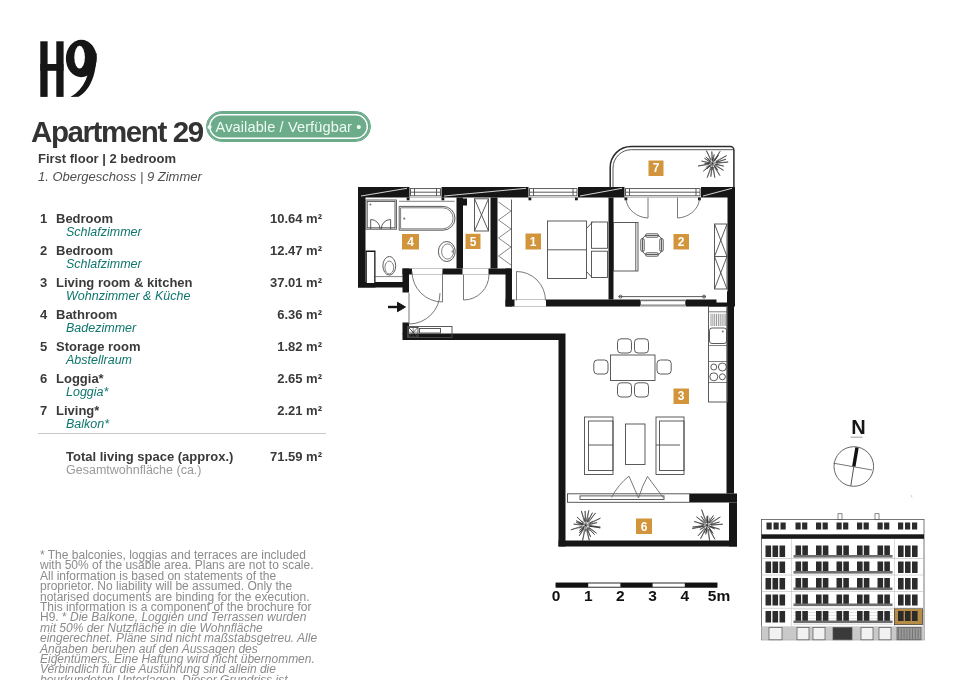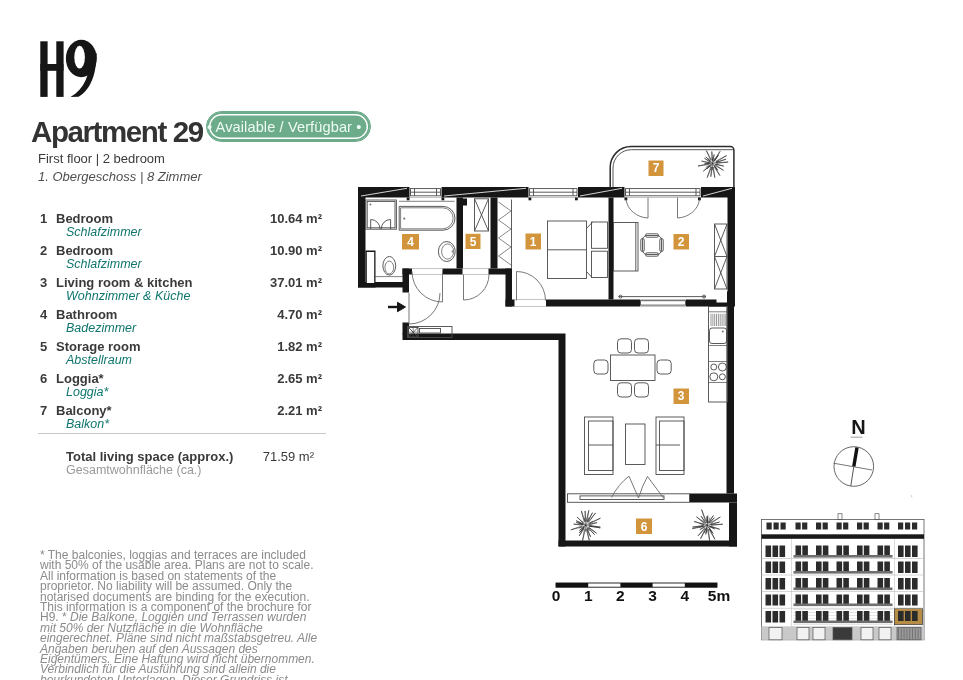--- a/index.html
+++ b/index.html
@@ -3,65 +3,65 @@
 <style>
 html,body{margin:0;padding:0;background:#fff;width:963px;height:680px;overflow:hidden;}
 *{box-sizing:border-box;}
 body{font-family:"Liberation Sans", sans-serif;position:relative;}
 .abs{position:absolute;}
 #title{left:31px;top:114.5px;font-size:29.5px;font-weight:bold;color:#333;letter-spacing:-1.4px;}
 #badge{left:206px;top:111px;width:165px;height:31px;background:#6dac8b;border-radius:16px;
   box-shadow:inset 0 0 0 2px #6dac8b, inset 0 0 0 3.5px #fff;
   border:1.5px solid #6dac8b;display:flex;align-items:center;justify-content:flex-start;}
 #badge span{color:#eefbf2;font-size:14.6px;font-weight:500;letter-spacing:0.1px;white-space:nowrap;}
-#sub1{left:38px;top:151px;font-size:13px;font-weight:normal;color:#3a3a3a;}
+#sub1{left:38px;top:151px;font-size:13px;font-weight:bold;color:#3a3a3a;}
 #sub2{left:38px;top:169px;font-size:13px;font-style:italic;color:#4f4f4f;}
 .num{position:absolute;left:40px;font-size:13px;font-weight:bold;color:#3a3a3a;}
 .nm{position:absolute;left:56px;font-size:13px;font-weight:bold;color:#3a3a3a;}
 .de{position:absolute;left:66px;font-size:12.5px;font-style:italic;color:#0f766e;}
 .ar{position:absolute;left:200px;width:122px;text-align:right;font-size:13px;font-weight:bold;color:#3a3a3a;}
 #divider{left:38px;top:433px;width:288px;height:1px;background:#c9c9c9;}
 #tot1{left:66px;top:448.5px;font-size:13px;font-weight:bold;color:#3a3a3a;}
 #tot2{left:66px;top:462.5px;font-size:12.5px;font-style:italic;color:#8b8b8b;font-style:normal;color:#9a9a9a;}
-#tota{left:192px;top:448.5px;width:122px;text-align:right;font-size:13px;font-weight:normal;color:#3a3a3a;}
+#tota{left:200px;top:448.5px;width:122px;text-align:right;font-size:13px;font-weight:bold;color:#3a3a3a;}
 #fine{left:40px;top:550px;width:284px;font-size:12px;line-height:10.4px;color:#8b8b8b;}
 </style></head>
 <body>
 <div class="abs" id="title">Apartment 29</div>
 <div class="abs" id="badge">
     <span>• Available / Verfügbar •</span>
   </div>
 <div class="abs" id="sub1">First floor | 2 bedroom</div>
-<div class="abs" id="sub2">1. Obergeschoss | 8 Zimmer</div>
+<div class="abs" id="sub2">1. Obergeschoss | 9 Zimmer</div>
 <div class="num" style="top:211.3px">1</div>
 <div class="nm" style="top:211.3px">Bedroom</div>
 <div class="de" style="top:225.3px">Schlafzimmer</div>
 <div class="ar" style="top:211.3px">10.64 m²</div>
 <div class="num" style="top:243.2px">2</div>
 <div class="nm" style="top:243.2px">Bedroom</div>
 <div class="de" style="top:257.2px">Schlafzimmer</div>
-<div class="ar" style="top:243.2px">10.90 m²</div>
+<div class="ar" style="top:243.2px">12.47 m²</div>
 <div class="num" style="top:275.1px">3</div>
 <div class="nm" style="top:275.1px">Living room &amp; kitchen</div>
 <div class="de" style="top:289.1px">Wohnzimmer &amp; Küche</div>
 <div class="ar" style="top:275.1px">37.01 m²</div>
 <div class="num" style="top:307.0px">4</div>
 <div class="nm" style="top:307.0px">Bathroom</div>
 <div class="de" style="top:321.0px">Badezimmer</div>
-<div class="ar" style="top:307.0px">4.70 m²</div>
+<div class="ar" style="top:307.0px">6.36 m²</div>
 <div class="num" style="top:338.9px">5</div>
 <div class="nm" style="top:338.9px">Storage room</div>
 <div class="de" style="top:352.9px">Abstellraum</div>
 <div class="ar" style="top:338.9px">1.82 m²</div>
 <div class="num" style="top:370.8px">6</div>
 <div class="nm" style="top:370.8px">Loggia*</div>
 <div class="de" style="top:384.8px">Loggia*</div>
 <div class="ar" style="top:370.8px">2.65 m²</div>
 <div class="num" style="top:402.7px">7</div>
-<div class="nm" style="top:402.7px">Balcony*</div>
+<div class="nm" style="top:402.7px">Living*</div>
 <div class="de" style="top:416.7px">Balkon*</div>
 <div class="ar" style="top:402.7px">2.21 m²</div>
 <div class="abs" id="divider"></div>
 <div class="abs" id="tot1">Total living space (approx.)</div>
 <div class="abs" id="tot2">Gesamtwohnfläche (ca.)</div>
 <div class="abs" id="tota">71.59 m²</div>
 <div class="abs" id="fine">* The balconies, loggias and terraces are included with 50% of the usable area.
 Plans are not to scale. All information is based on statements of the proprietor.
 No liability will be assumed. Only the notarised documents are binding for the
 execution. This information is a component of the brochure for H9. * <i>Die Balkone,

